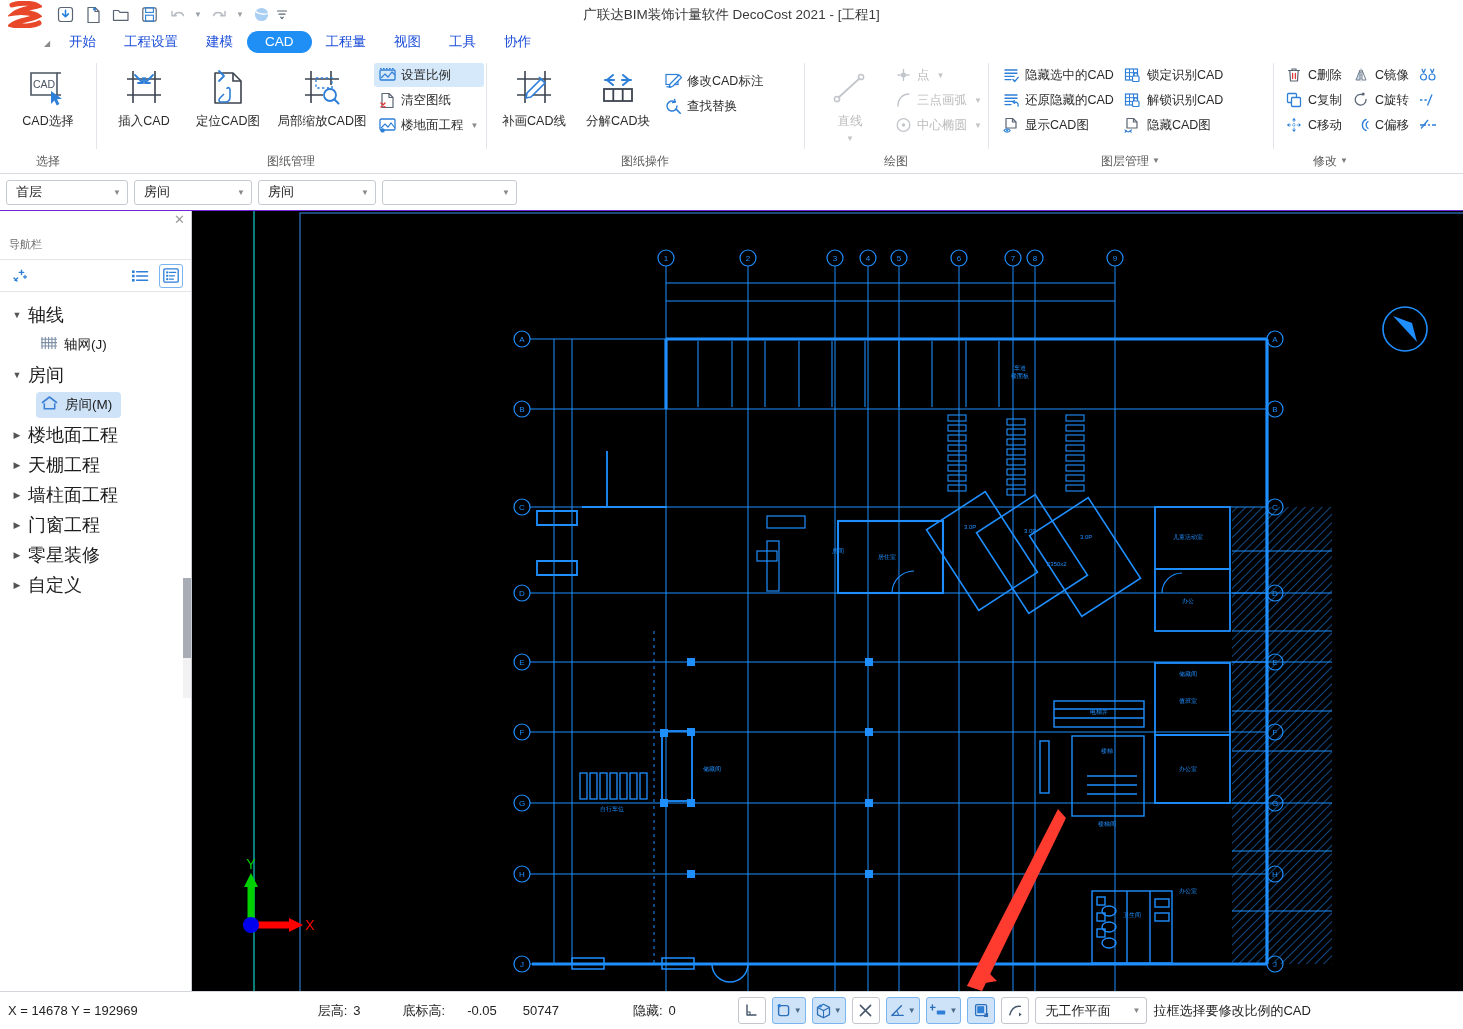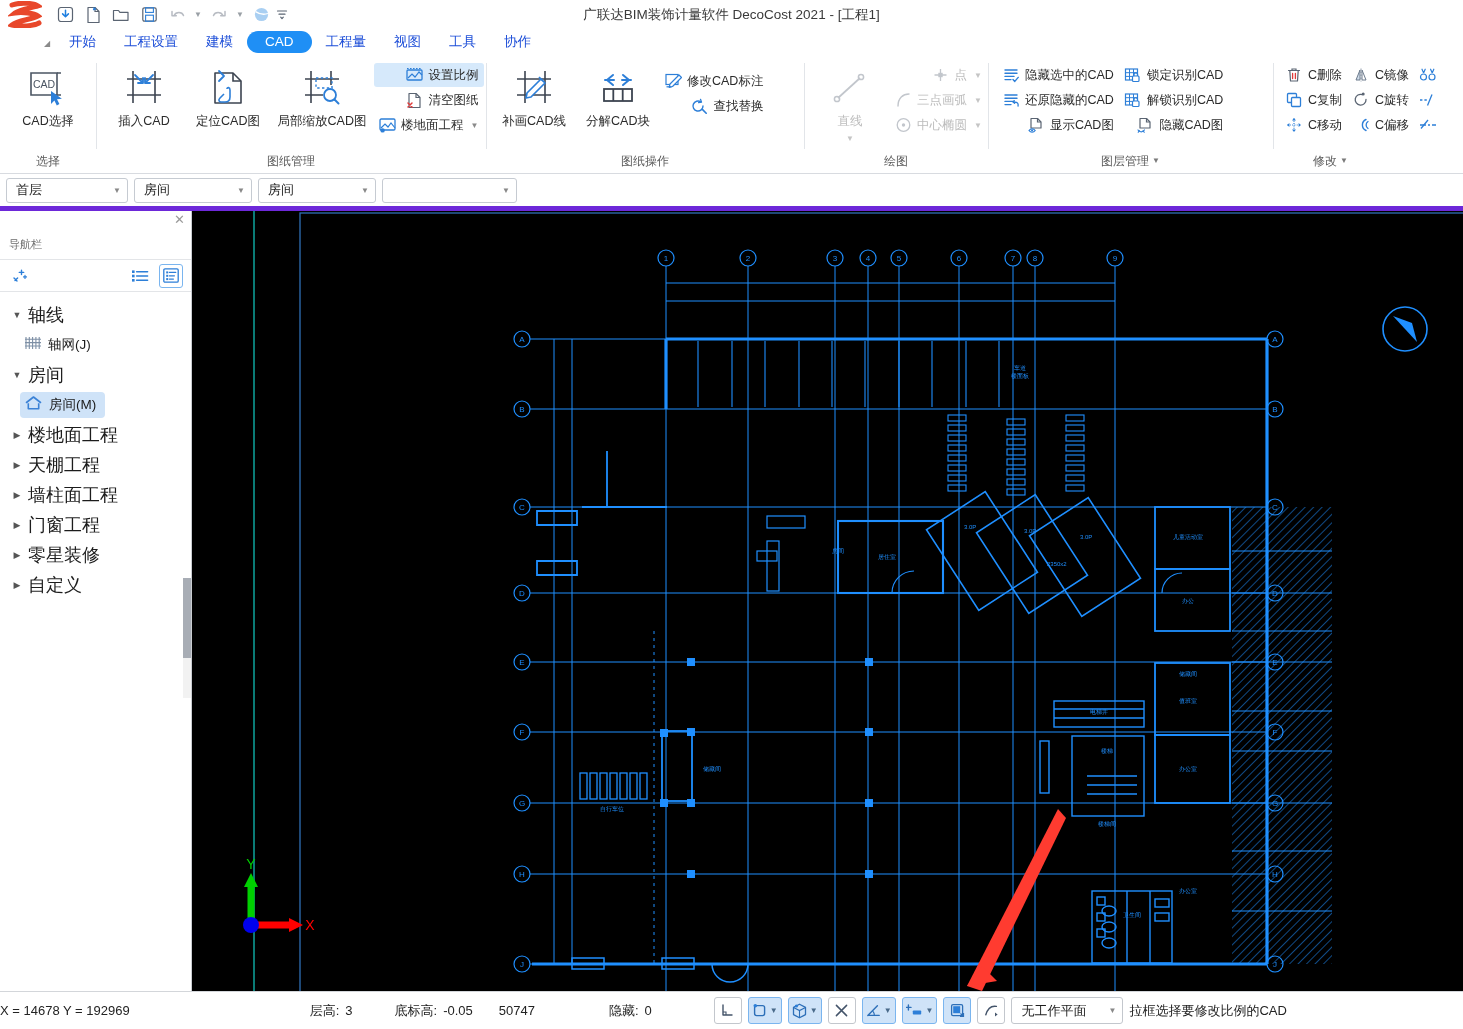--- a/index.html
+++ b/index.html
@@ -65,34 +65,34 @@
   }
   .bigbtn.w80 { width: 84px; }
   .bigbtn.w100 { width: 104px; }
   .bigbtn .bi { height: 44px; display: flex; align-items: center; justify-content: center; }
   .bigbtn .blabel { font-size: 12.5px; color: #2b2b2b; white-space: nowrap; }
 
   
   .stack { display: flex; flex-direction: column; gap: 1px; padding-top: 2px; }
   .smbtn {
     display: flex; align-items: center; gap: 5px; height: 24px; padding: 0 6px 0 4px;
-    border-radius: 3px; cursor: default; white-space: nowrap; justify-content: flex-end;
+    border-radius: 3px; cursor: default; white-space: nowrap;
   }
   .smbtn.sel { background: #d6e9fb; }
   .smbtn .si { width: 18px; height: 18px; display: flex; align-items: center; justify-content: center; }
   .smbtn .slabel { font-size: 12.5px; color: #2b2b2b; }
   .smbtn.dis .slabel { color: #bcbcbc; }
   .smbtn .scaret { font-size: 8px; color: #8a8a8a; margin-left: 2px; }
 
   .twocol { display: flex; }
 
   
   .selrow {
     flex: 0 0 37px; height: 37px; background: #ffffff; display: flex; align-items: center;
-    gap: 6px; padding: 0 6px; border-bottom: 5px solid #6d28d9;
+    gap: 6px; padding: 0 6px; border-bottom: 1px solid #6d28d9;
   }
   .combo {
     height: 25px; border: 1px solid #c6cbd2; border-radius: 3px; background: #fff;
     display: flex; align-items: center; justify-content: space-between; padding: 0 6px 0 9px;
     font-size: 13px; color: #1c1c1c; cursor: default;
   }
   .combo .cv { white-space: nowrap; overflow: hidden; }
   .combo .cc { font-size: 8px; color: #888; margin-left: 8px; }
   .c1 { width: 122px; } .c2 { width: 118px; } .c3 { width: 118px; } .c4 { width: 135px; }
 
@@ -116,39 +116,39 @@
   .sb-tools .right { margin-left: auto; display: flex; align-items: center; gap: 7px; }
   .tbtn { width: 24px; height: 24px; display: flex; align-items: center; justify-content: center;
           border-radius: 3px; cursor: default; }
   .tbtn.on { border: 1px solid #7ab5ef; background: #ffffff; }
   .sb-tree { flex: 1 1 auto; overflow: hidden; padding-top: 8px; position: relative; }
   .tnode {
     display: flex; align-items: center; height: 30px; padding-left: 10px; cursor: default; gap: 4px;
   }
   .tnode .arrow { width: 14px; font-size: 9px; color: #555; display: flex; justify-content: center; }
   .tnode .tlabel { font-size: 18px; color: #1c1c1c; white-space: nowrap; }
-  .tleaf { display: flex; align-items: center; height: 30px; padding-left: 20px; cursor: default; }
+  .tleaf { display: flex; align-items: center; height: 30px; padding-left: 36px; cursor: default; }
   .tleaf .inner { display: flex; align-items: center; gap: 6px; padding: 3px 9px 3px 4px; border-radius: 4px; }
   .tleaf.sel .inner { background: #cfe3f8; }
   .tleaf .tlabel { font-size: 13.5px; color: #1c1c1c; white-space: nowrap; }
   .vscroll {
     position: absolute; right: 0; width: 8px; background: #f2f2f2;
   }
   .vscroll .thumb { position: absolute; left: 0; width: 8px; background: #a8adb5; border-radius: 0; }
 
   
   .canvaswrap { flex: 1 1 auto; position: relative; background: #000000; overflow: hidden; }
   .canvaswrap svg { position: absolute; left: 0; top: 0; }
 
   
   .statusbar {
     flex: 0 0 38px; height: 38px; background: #ffffff; border-top: 1px solid #d3d6da;
     display: flex; align-items: center; position: relative; font-size: 13px; color: #232323;
   }
-  .st-coord { white-space: nowrap; }
+  .st-coord { padding-left: 8px; white-space: nowrap; }
   .st-item { white-space: nowrap; }
   .sbtn {
     height: 27px; min-width: 28px; border: 1px solid #c3c7cd; border-radius: 3px; background: #ffffff;
     display: flex; align-items: center; justify-content: center; gap: 2px; padding: 0 3px; cursor: default;
   }
   .sbtn.act { background: #cfe3f8; border-color: #7ab5ef; }
   .sbtn .sc { font-size: 8px; color: #4a6a8a; padding-left: 1px; }
   .scombo {
     height: 27px; width: 112px; border: 1px solid #c3c7cd; border-radius: 3px; background: #fff;
     display: flex; align-items: center; justify-content: space-between; padding: 0 6px 0 9px;
@@ -1096,21 +1096,21 @@
     </div>
   </div>
 
   <div class="statusbar">
     <div class="st-coord">X = 14678 Y = 192969</div>
 
     <div class="st-item" style="margin-left:180px">层高:</div>
     <div class="st-item" style="margin-left:6px">3</div>
 
     <div class="st-item" style="margin-left:42px">底标高:</div>
-    <div class="st-item" style="margin-left:6px">-0.05</div>
+    <div class="st-item" style="margin-left:22px">-0.05</div>
 
     <div class="st-item" style="margin-left:26px">50747</div>
 
     <div class="st-item" style="margin-left:74px">隐藏:</div>
     <div class="st-item" style="margin-left:6px">0</div>
 
     <div style="margin-left:62px; display:flex; align-items:center; gap:6px;">
       <div class="sbtn">
         <svg width="15" height="15" viewBox="0 0 15 15">
             <path d="M3 2v10h9" fill="none" stroke="#44546a" stroke-width="1.4" stroke-linecap="round" stroke-linejoin="round"></path>

